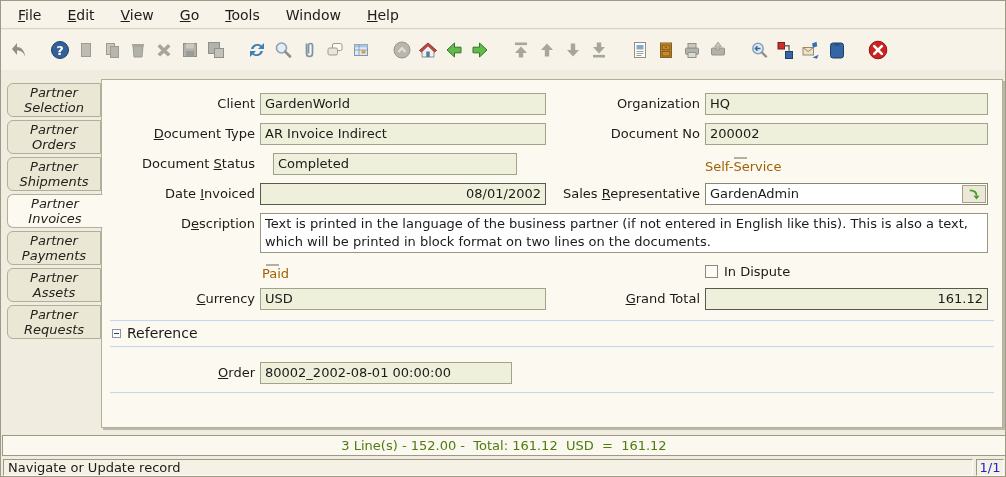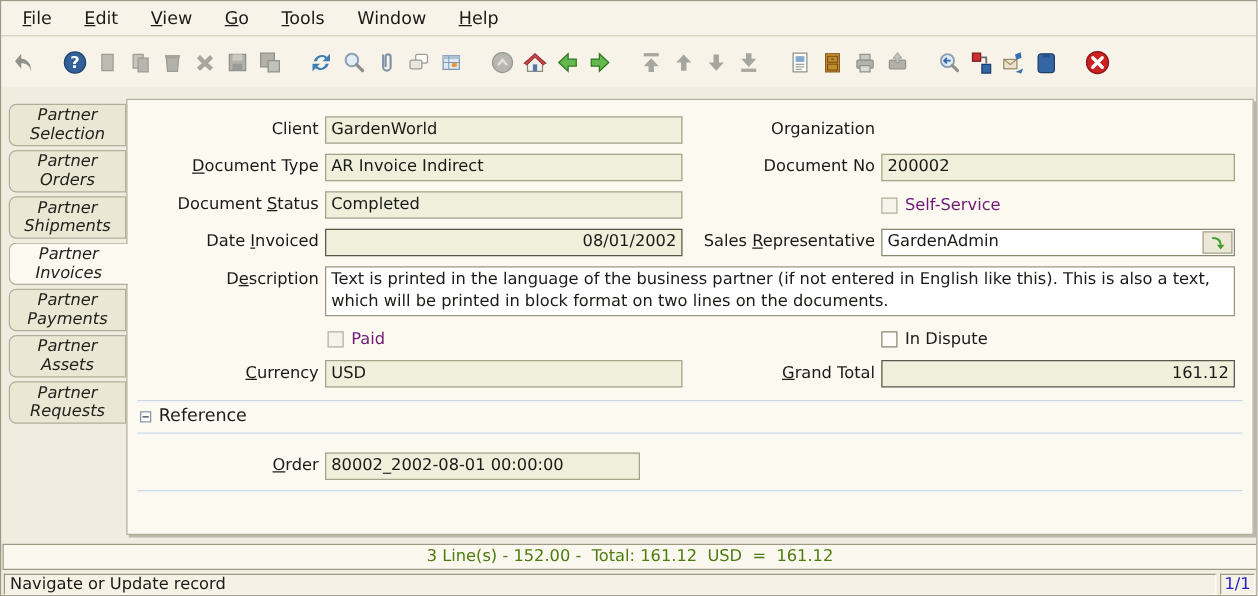--- a/index.html
+++ b/index.html
@@ -61,21 +61,21 @@
   .combo .cval { position:absolute; left:4px; top:0; height:20px; line-height:20px; font-size:13px; color:#1b1b18; }
   .combo .cbtn {
     position:absolute; right:1px; top:1px; width:24px; height:18px;
     background:#ece7d6; border:1px solid #a5a28a;
     display:flex; align-items:center; justify-content:center; cursor:pointer;
   }
   .checkrow { position:absolute; height:15px; display:flex; align-items:center; font-size:13px; }
   .checkbox { width:13px; height:13px; border:1px solid #b3b0a0; background:#f6f3ea; margin-right:6px; }
   .checkrow.enabled { color:#1b1b18; }
   .checkrow.enabled .checkbox { border-color:#8a8876; background:#fdfcf8; }
-  .checkrow.disabled { color:#701a75; }
+  .checkrow.disabled { color:#a16207;flex-direction:column; }
   .separator { position:absolute; height:0; border-top:1px solid #ccd7e3; border-bottom:1px solid #f2f5f9; }
   .grouphdr { position:absolute; font-size:14px; color:#1b1b18; display:flex; align-items:center; }
   .collapsebox {
     width:9px; height:9px; border:1px solid #8795a8; background:#fdfdfb;
     position:relative; margin-right:6px; cursor:pointer;
   }
   .collapsebox::after { content:""; position:absolute; left:1px; right:1px; top:3px; height:1px; background:#30405a; }
   
   .statusline {
     position:absolute; left:1px; top:434px; width:1004px; height:21px;
@@ -316,34 +316,35 @@
 
     <div class="panel">
 
       <div class="lbl" style="left:0;top:13px;width:153px;">
         <span>Client</span><span class="mn"></span><span></span>
       </div>
       <div class="fld" style="left:158px;top:13px;width:286px;">GardenWorld</div>
       <div class="lbl" style="left:440px;top:13px;width:158px;">
         <span>Organization</span><span class="mn"></span><span></span>
       </div>
+      <div class="fld" style="left:603px;top:13px;width:283px;">HQ</div>
 
       <div class="lbl" style="left:0;top:43px;width:153px;">
         <span></span><span class="mn">D</span><span>ocument Type</span>
       </div>
       <div class="fld" style="left:158px;top:43px;width:286px;">AR Invoice Indirect</div>
       <div class="lbl" style="left:440px;top:43px;width:158px;">
         <span>Document No</span><span class="mn"></span><span></span>
       </div>
       <div class="fld" style="left:603px;top:43px;width:283px;">200002</div>
 
       <div class="lbl" style="left:0;top:73px;width:153px;">
         <span>Document </span><span class="mn">S</span><span>tatus</span>
       </div>
-      <div class="fld" style="left:158px;top:73px;width:286px;">Completed</div>
+      <div class="fld" style="left:171px;top:73px;width:244px;">Completed</div>
       <div class="checkrow disabled" style="left:603px;top:77px;">
         <span class="checkbox"></span>
         <span>Self-Service</span>
       </div>
 
       <div class="lbl" style="left:0;top:103px;width:153px;">
         <span>Date </span><span class="mn">I</span><span>nvoiced</span>
       </div>
       <div class="fld dark" style="left:158px;top:103px;width:286px;">08/01/2002</div>
       <div class="lbl" style="left:440px;top:103px;width:158px;">

